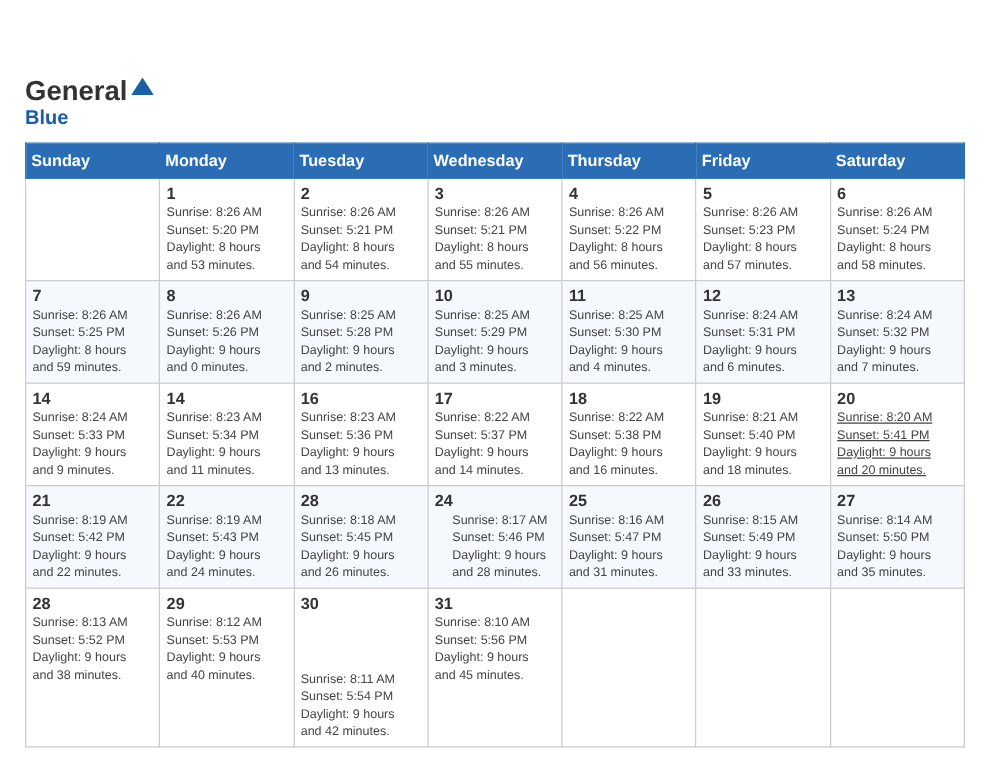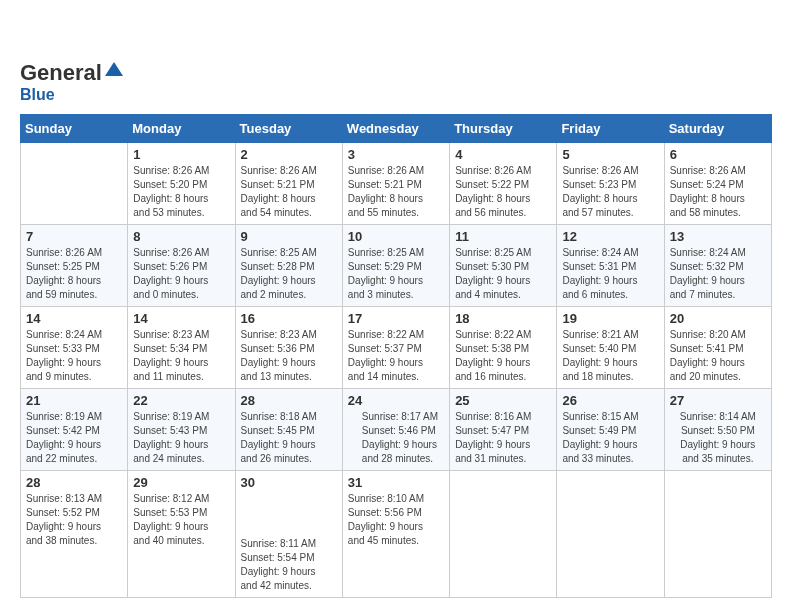--- a/index.html
+++ b/index.html
@@ -248,21 +248,21 @@
         </td>
         <td>
           <span class="day-num">19</span>
           <div class="day-info" style="white-space: pre-line;">Sunrise: 8:21 AM
 Sunset: 5:40 PM
 Daylight: 9 hours
 and 18 minutes.</div>
         </td>
         <td>
           <span class="day-num">20</span>
-          <div class="day-info" style="white-space: pre-line;">Sunrise: 8:20 AM
+          <div class="day-info" style="white-space: pre-line; text-decoration: underline;">Sunrise: 8:20 AM
 Sunset: 5:41 PM
 Daylight: 9 hours
 and 20 minutes.</div>
         </td>
       </tr>
       <tr>
         <td>
           <span class="day-num">21</span>
           <div class="day-info" style="white-space: pre-line;">Sunrise: 8:19 AM
 Sunset: 5:42 PM
@@ -299,21 +299,21 @@
         </td>
         <td>
           <span class="day-num">26</span>
           <div class="day-info" style="white-space: pre-line;">Sunrise: 8:15 AM
 Sunset: 5:49 PM
 Daylight: 9 hours
 and 33 minutes.</div>
         </td>
         <td>
           <span class="day-num">27</span>
-          <div class="day-info" style="white-space: pre-line; text-align: center;">Sunrise: 8:14 AM
+          <div class="day-info" style="white-space: pre-line;">Sunrise: 8:14 AM
 Sunset: 5:50 PM
 Daylight: 9 hours
 and 35 minutes.</div>
         </td>
       </tr>
       <tr>
         <td>
           <span class="day-num">28</span>
           <div class="day-info" style="white-space: pre-line;">Sunrise: 8:13 AM
 Sunset: 5:52 PM

